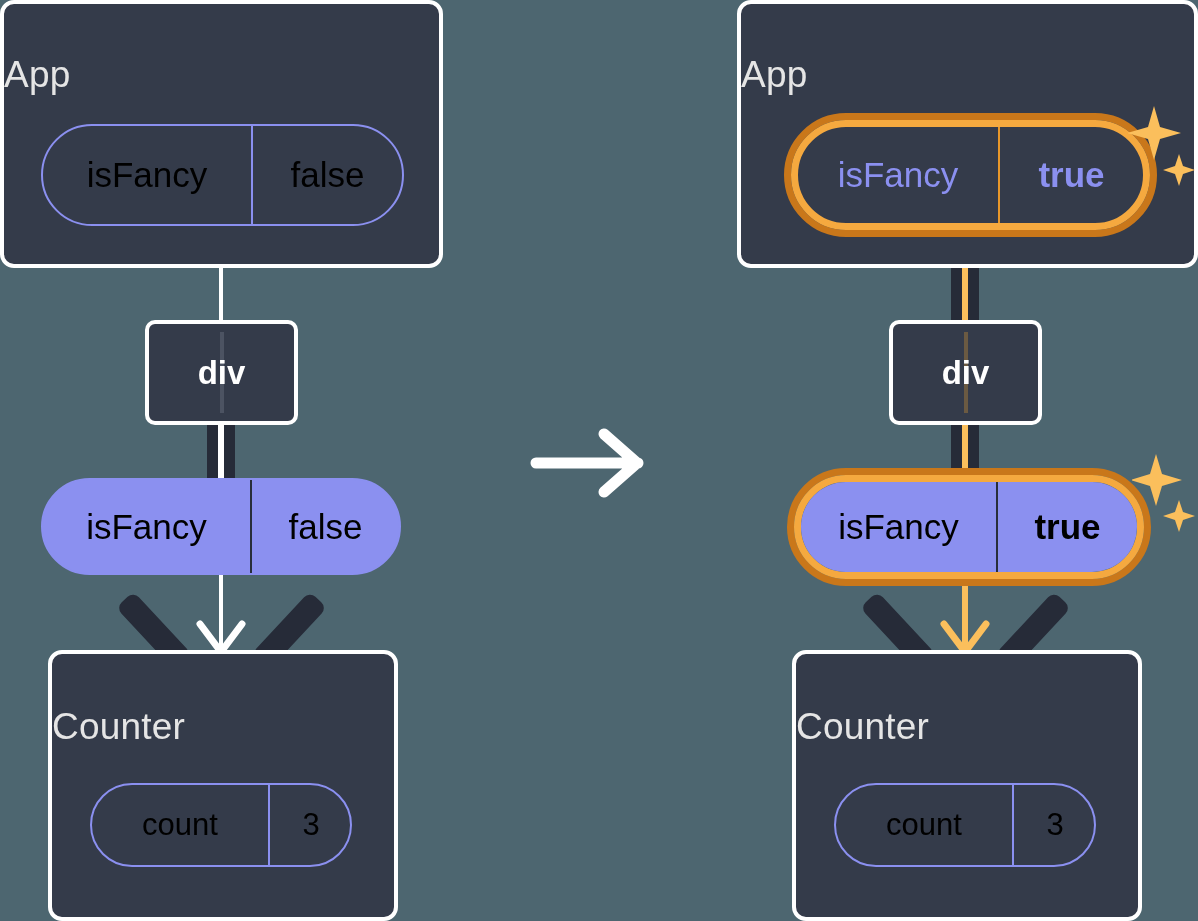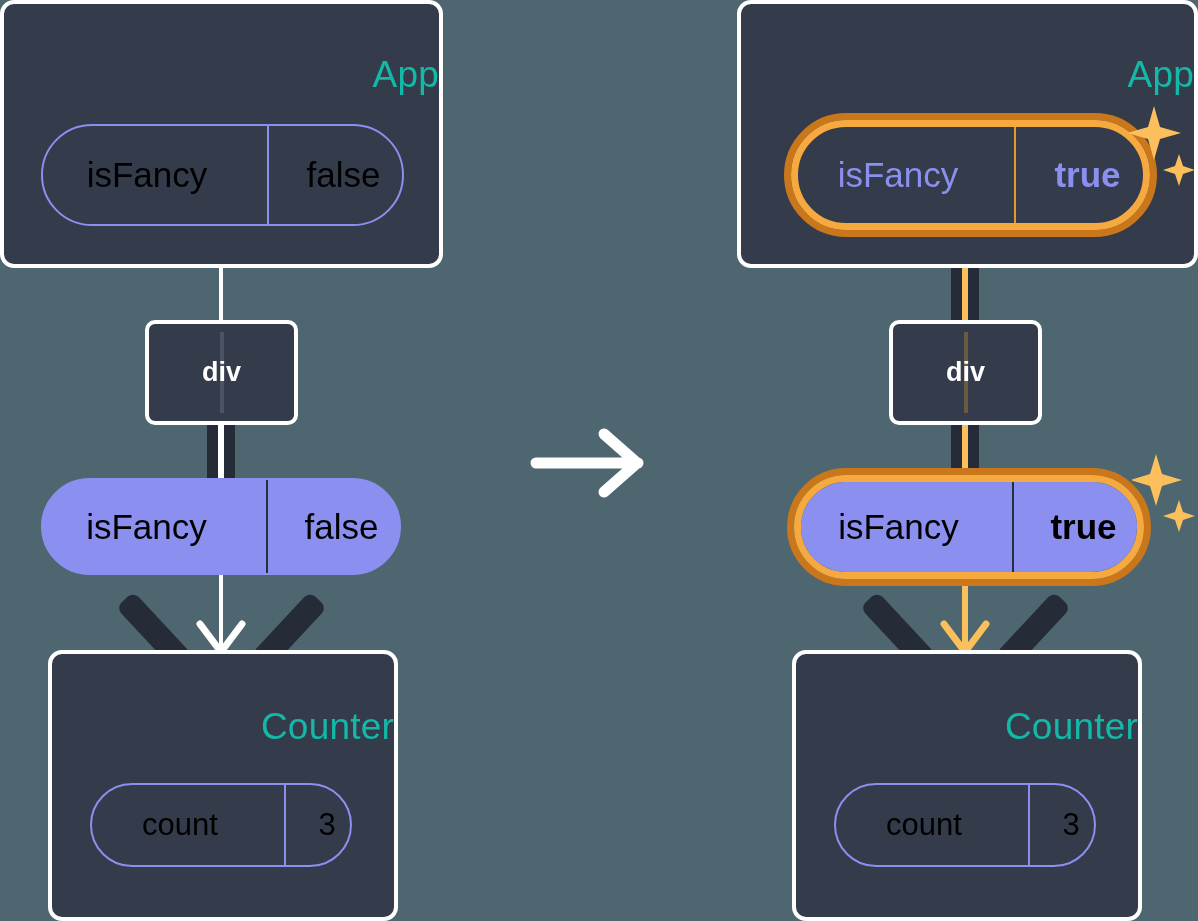--- a/index.html
+++ b/index.html
@@ -24,42 +24,42 @@
     background: #343b4a;
     border: 4px solid #ffffff;
     border-radius: 14px;
     box-sizing: border-box;
     z-index: 30;
   }
   .comp-title {
     position: absolute;
     left: 0;
     right: 0;
-    text-align: right;
-    color: #14b8a6;
+    text-align: left;
+    color: #e5e5e5;
     font-size: 37px;
     font-weight: 400;
     letter-spacing: 0.2px;
     white-space: nowrap;
   }
 
   .div-box {
     position: absolute;
     background: #343b4a;
     border: 4px solid #ffffff;
     border-radius: 10px;
     box-sizing: border-box;
     display: flex;
     align-items: center;
     justify-content: center;
     z-index: 30;
   }
   .div-box .div-label {
     color: #ffffff;
-    font-size: 27px;
+    font-size: 33px;
     font-weight: 700;
     position: relative;
     z-index: 2;
   }
   
   .div-inner-wire {
     position: absolute;
     top: 8px;
     bottom: 8px;
     width: 4px;
@@ -70,21 +70,20 @@
   }
   .div-inner-wire.orange { background: #6b5a42; }
 
   
   .pill {
     position: absolute;
     box-sizing: border-box;
     display: flex;
     align-items: stretch;
     z-index: 40;
-    gap: 16px;
   }
   .pill-outline {
     border: 2px solid #8b90f0;
     border-radius: 999px;
     background: transparent;
   }
   .pill-filled {
     background: #8b90f0;
     border-radius: 999px;
     border: 2px solid #8b90f0;

